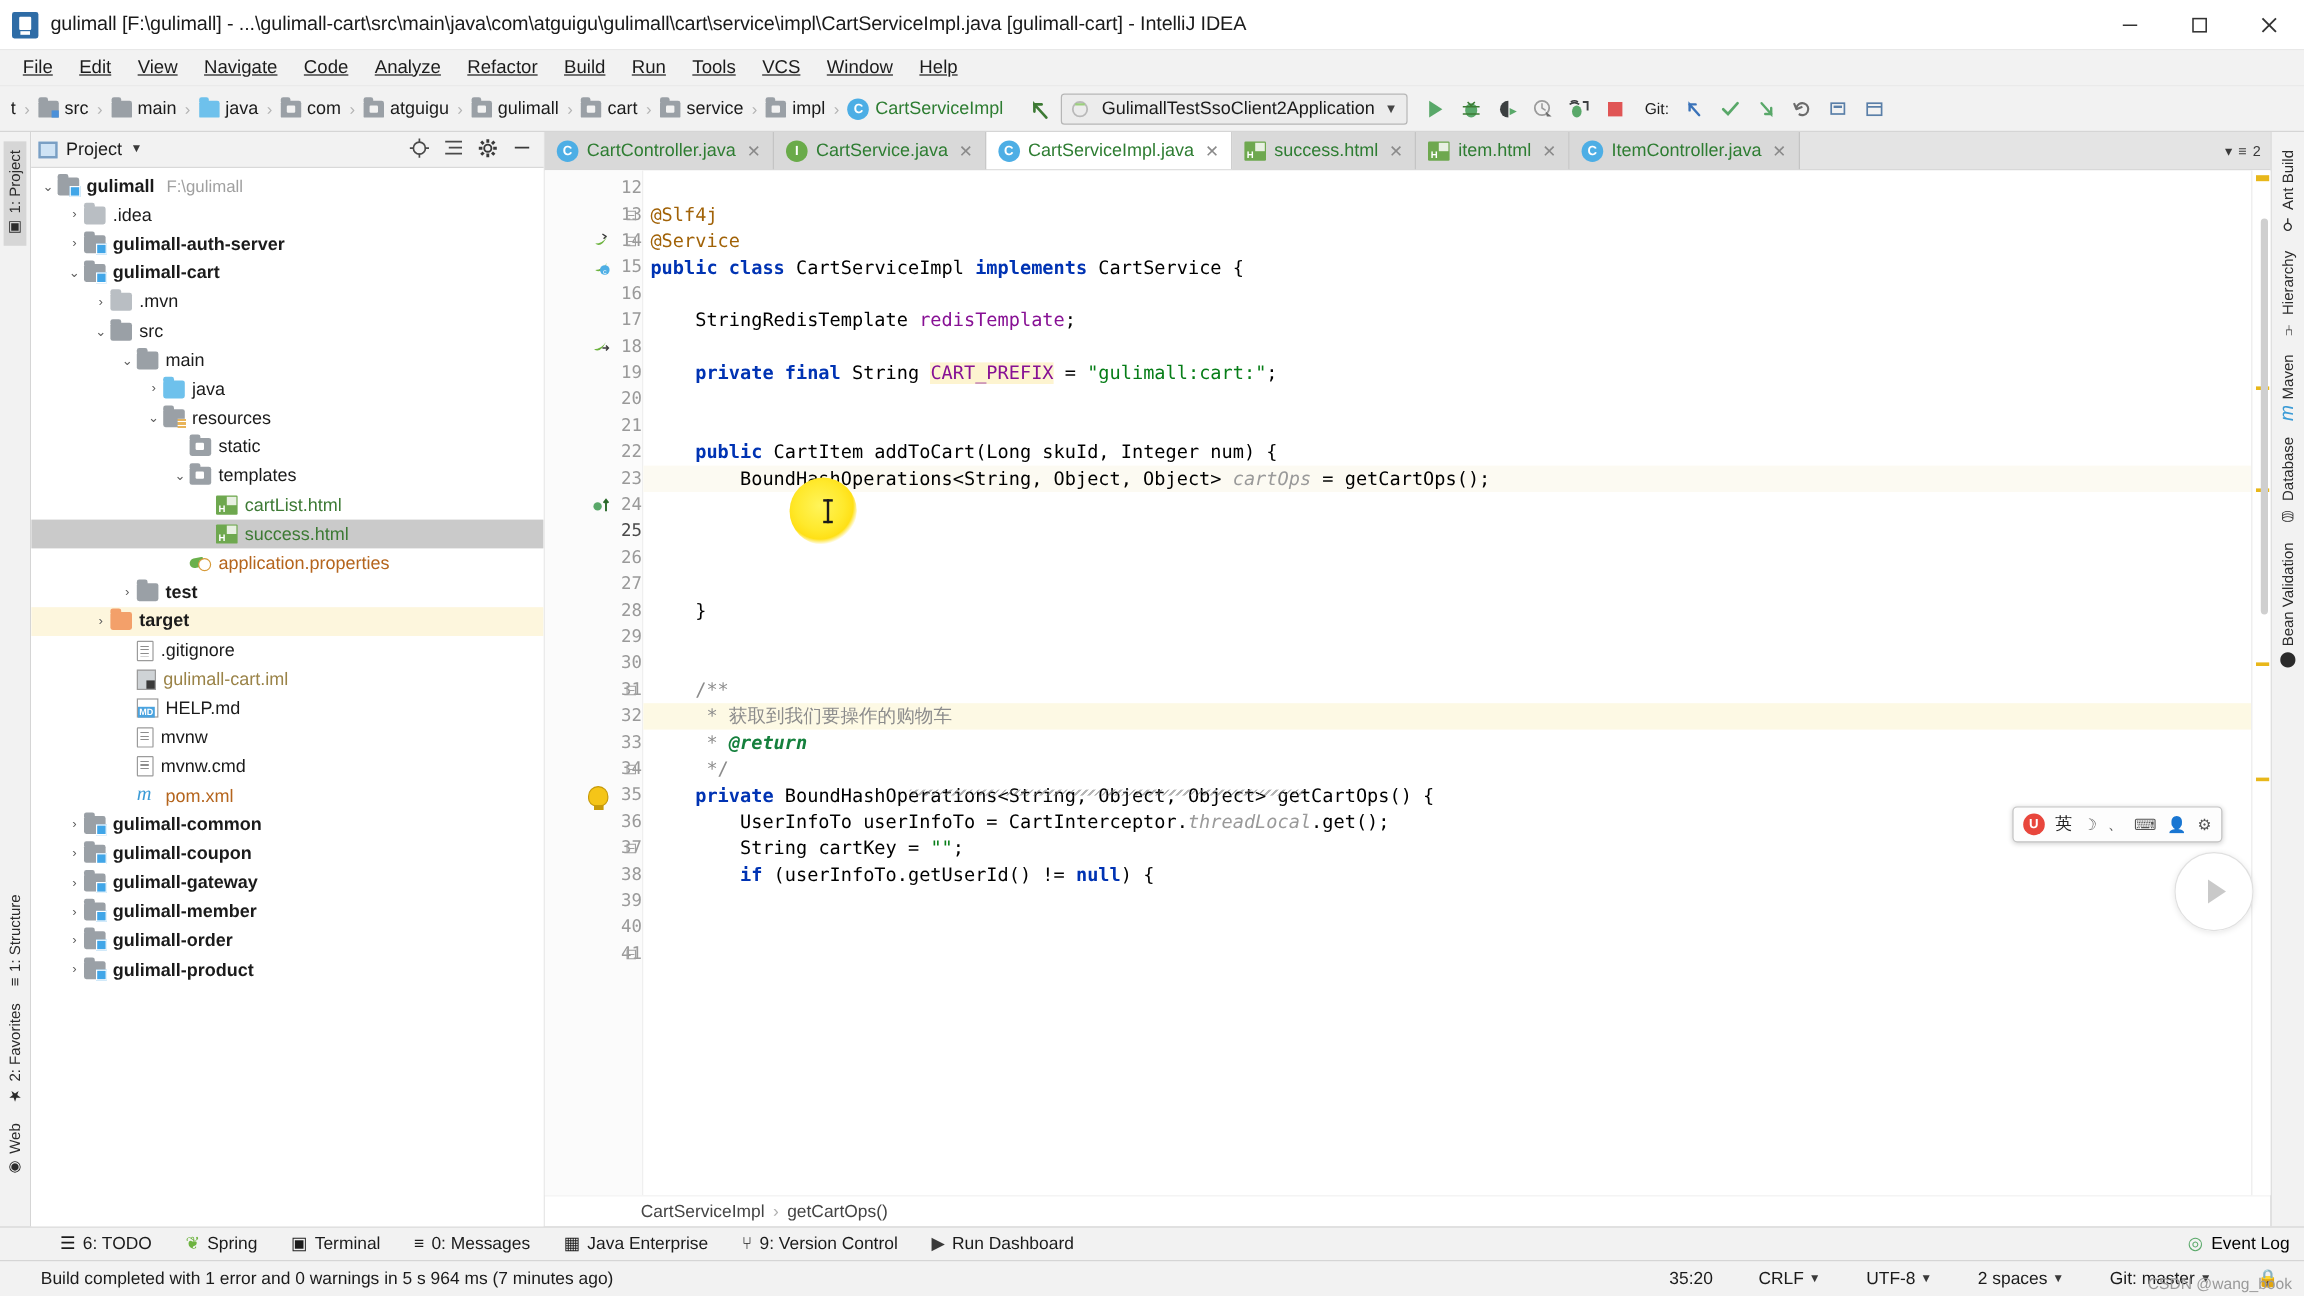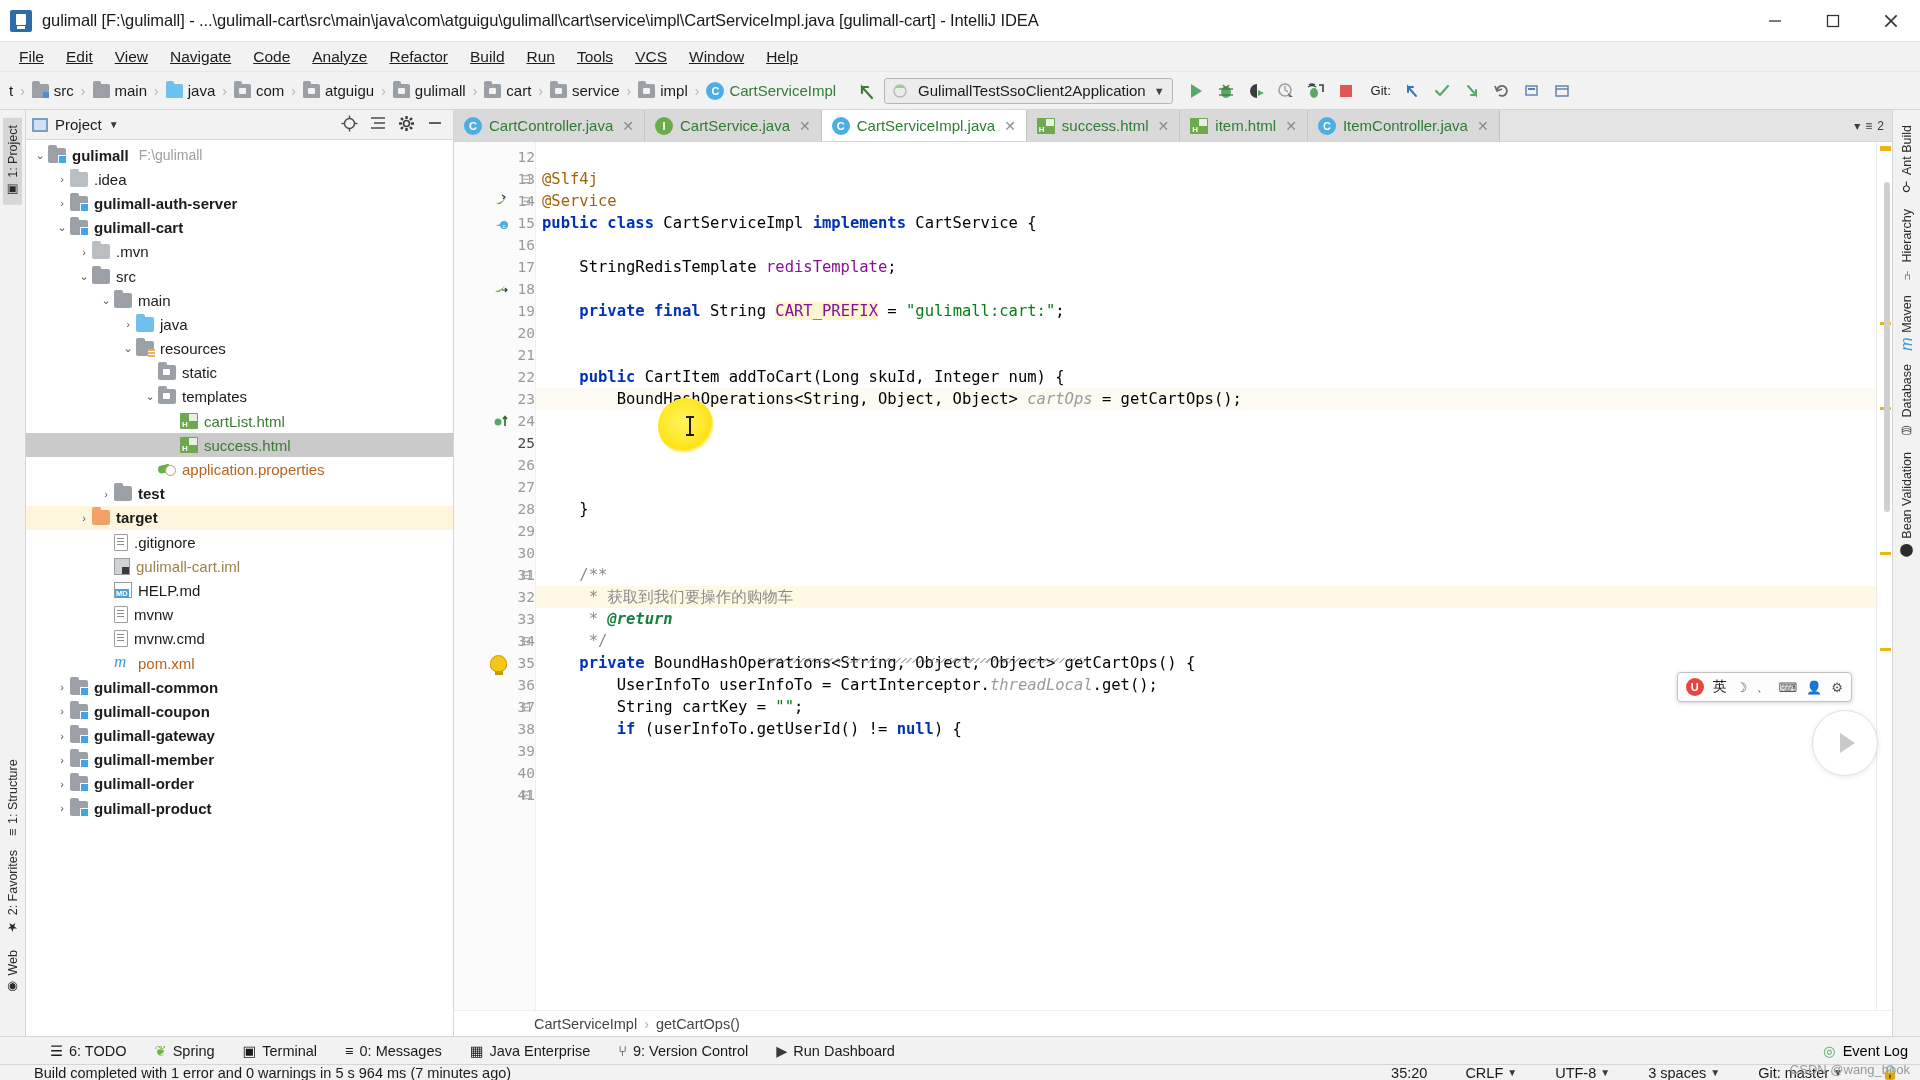--- a/index.html
+++ b/index.html
@@ -237,21 +237,21 @@
     height: 28px; background: #f2f2f2; display: flex; align-items: center;
     border-top: 1px solid #d5d5d5; flex: none; padding-left: 36px; gap: 0px;
   }
   .tw {
     display: flex; align-items: center; gap: 6px; padding: 0 14px; font-size: 14.5px; color: #1b1b1b;
     white-space: nowrap;
   }
   .tw-right { margin-left: auto; display:flex; align-items:center; gap:7px; padding-right: 12px; font-size:14.5px;}
 
   .statusbar {
-    height: 16px; background: #f2f2f2; display: flex; align-items: center;
+    height: 30px; background: #f2f2f2; display: flex; align-items: center;
     border-top: 1px solid #d5d5d5; flex: none; padding: 0 10px; font-size: 14.5px; color: #1b1b1b;
   }
   .sb-msg { margin-left: 24px; }
   .sb-right { margin-left: auto; display: flex; align-items: center; gap: 16px; }
   .sb-cell { padding: 0 11px; white-space: nowrap; display:flex; align-items:center; gap:4px;}
   .sb-cell .cd { color: #3a3a3a; font-size: 10px; }
 
   
   .ime {
     position: absolute; right: 68px; top: 672px; height: 30px; background: #fdfdfd;
@@ -952,21 +952,21 @@
       <span class="sb-cell">35:20</span>
       <span class="sb-cell">
           <span>CRLF</span>
           <span class="cd">▼</span>
         </span>
       <span class="sb-cell">
           <span>UTF-8</span>
           <span class="cd">▼</span>
         </span>
       <span class="sb-cell">
-          <span>3 spaces</span>
+          <span>2 spaces</span>
           <span class="cd">▼</span>
         </span>
       <span class="sb-cell">
           <span>Git: master</span>
           <span class="cd">▼</span>
         </span>
       <span class="sb-cell">🔒</span>
     </div>
   </div>
 

